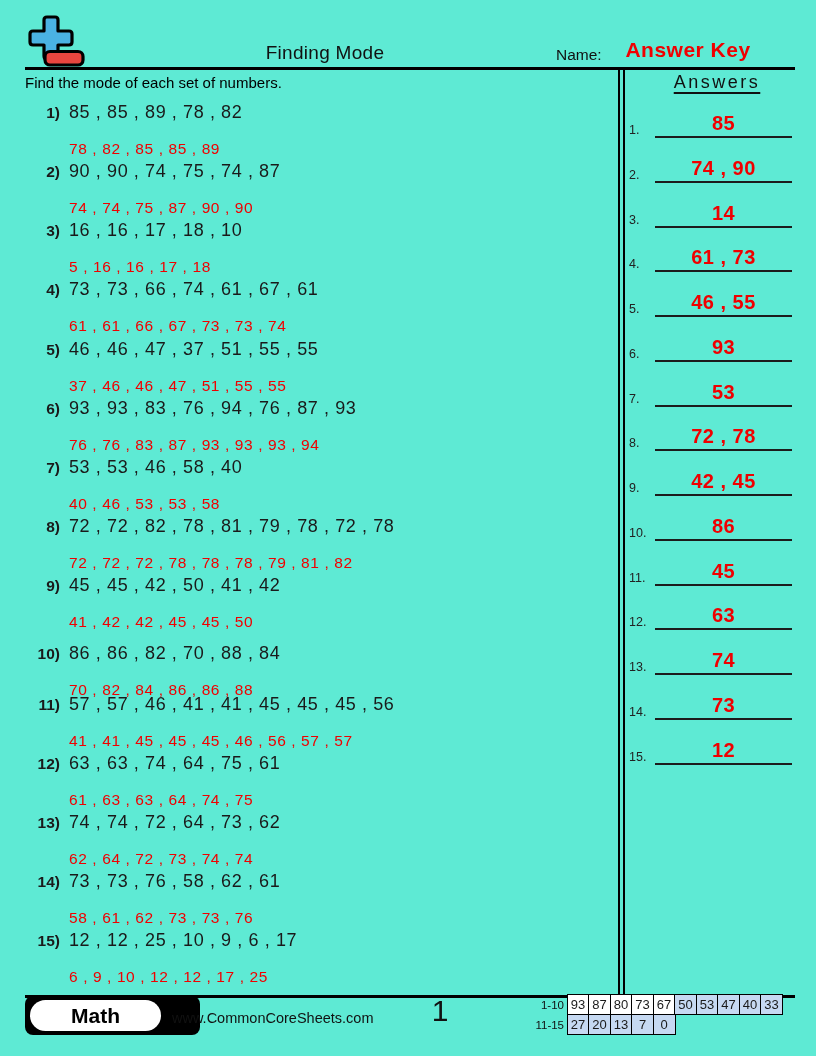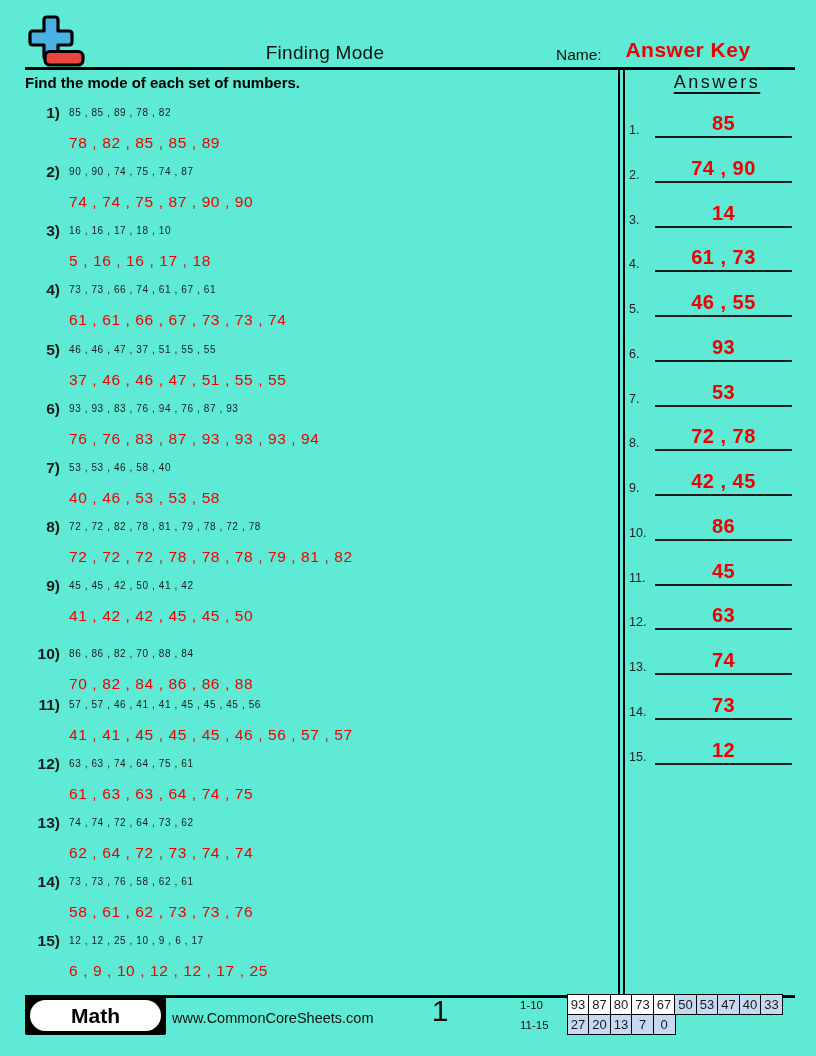--- a/index.html
+++ b/index.html
@@ -10,53 +10,53 @@
     color:#1a1a1a;
   }
   
   .icon-wrap { position:absolute; left:26px; top:13px; }
   .title { position:absolute; left:160px; top:42px; width:330px; text-align:center;
            font-size:19px; letter-spacing:0.3px; color:#111; }
   .name-label { position:absolute; left:556px; top:46px; font-size:15.5px; color:#111; }
   .answer-key { position:absolute; left:608px; top:38px; width:160px; text-align:center;
                 font-size:21px; font-weight:bold; color:#f00000; letter-spacing:0.5px; }
   .rule-top { position:absolute; left:25px; top:67px; width:770px; height:3px; background:#000; }
-  .instruction { position:absolute; left:25px; top:74px; font-size:15px; font-weight:bold; color:#000; }
+  .instruction { position:absolute; left:25px; top:74px; font-size:15px; font-weight:normal; color:#000; }
   .answers-title { position:absolute; left:637px; top:72px; width:160px; text-align:center;
                    font-size:18px; font-weight:normal; letter-spacing:2.5px; color:#111; }
   .answers-title span { text-decoration:underline; text-decoration-thickness:2px; text-underline-offset:4px; }
   .vline { position:absolute; top:67px; height:931px; width:2px; background:#000; }
   .vline.a { left:618px; } .vline.b { left:623px; }
 
   
   .prob { position:absolute; left:28px; display:flex; line-height:19px; }
   .pnum { width:32px; text-align:right; margin-right:9px; font-weight:bold; font-size:15.5px; }
-  .pset { font-size:10px; letter-spacing:0.6px; white-space:nowrap; }
-  .psorted { font-size:15.5px; letter-spacing:0.6px; white-space:nowrap; color:#f00000; margin-top:11px; }
+  .pset { font-size:18px; letter-spacing:0.6px; white-space:nowrap; }
+  .psorted { font-size:15.5px; letter-spacing:0.6px; white-space:nowrap; color:#f00000; margin-top:17px; }
 
   
   .ans { position:absolute; left:629px; width:163px; display:flex; align-items:flex-end; }
   .anum { width:26px; font-size:12.5px; color:#222; padding-bottom:1px; }
   .aval { flex:1; text-align:center; font-weight:bold; font-size:20px; color:#f00000;
           border-bottom:2px solid #1c1c1c; line-height:25px; letter-spacing:0.5px; }
 
   
   .rule-bottom { position:absolute; left:25px; top:995px; width:770px; height:3px; background:#000; }
   .brand-outer { position:absolute; left:25px; top:996px; width:141px; height:39px;
-                 background:#000; border-radius:2px; }
+                 background:#000; border-radius:8px;padding-left:34px; }
   .brand-pill { position:absolute; left:5px; top:4px; width:131px; height:31px; background:#fff;
                 border-radius:16px; display:flex; align-items:center; justify-content:center;
                 font-size:21px; font-weight:bold; color:#000; }
   .site { position:absolute; left:172px; top:1010px; font-size:14.5px; color:#111; }
   .page-num { position:absolute; left:410px; top:994px; width:60px; text-align:center;
               font-size:30px; color:#111; }
   .score { position:absolute; left:520px; top:994px; }
   .srow { display:flex; height:22px; }
   .srow.second { margin-top:-2px; }
-  .slabel { width:44px; text-align:left; padding-right:4px; font-size:11.5px; line-height:22px; color:#111; }
+  .slabel { width:44px; text-align:right; padding-right:4px; font-size:11.5px; line-height:22px; color:#111; }
   .scell { width:21px; height:19px; border:1.5px solid #000; margin-left:-1.5px;
            text-align:center; font-size:13px; line-height:19px; background:#fff; }
   .scell.blue { background:#c6d9f2; }
 </style>
 </head>
 <body>
 
 <div class="page">
 
   <div class="icon-wrap">

